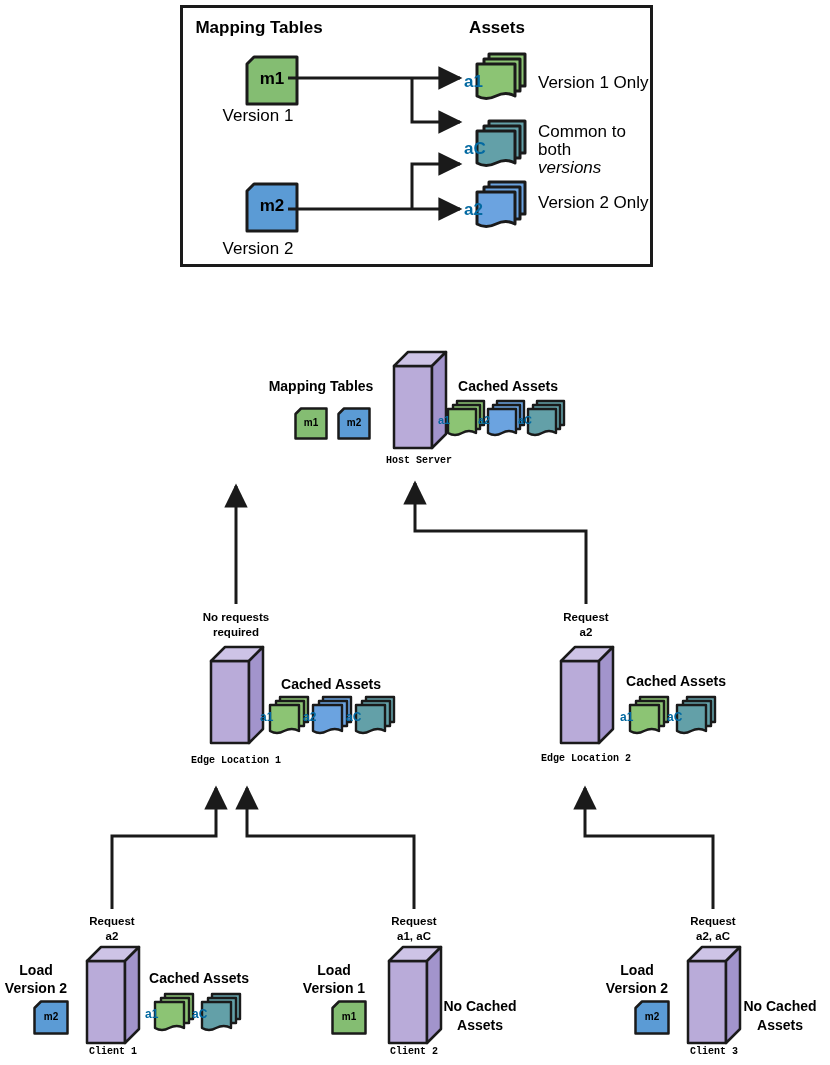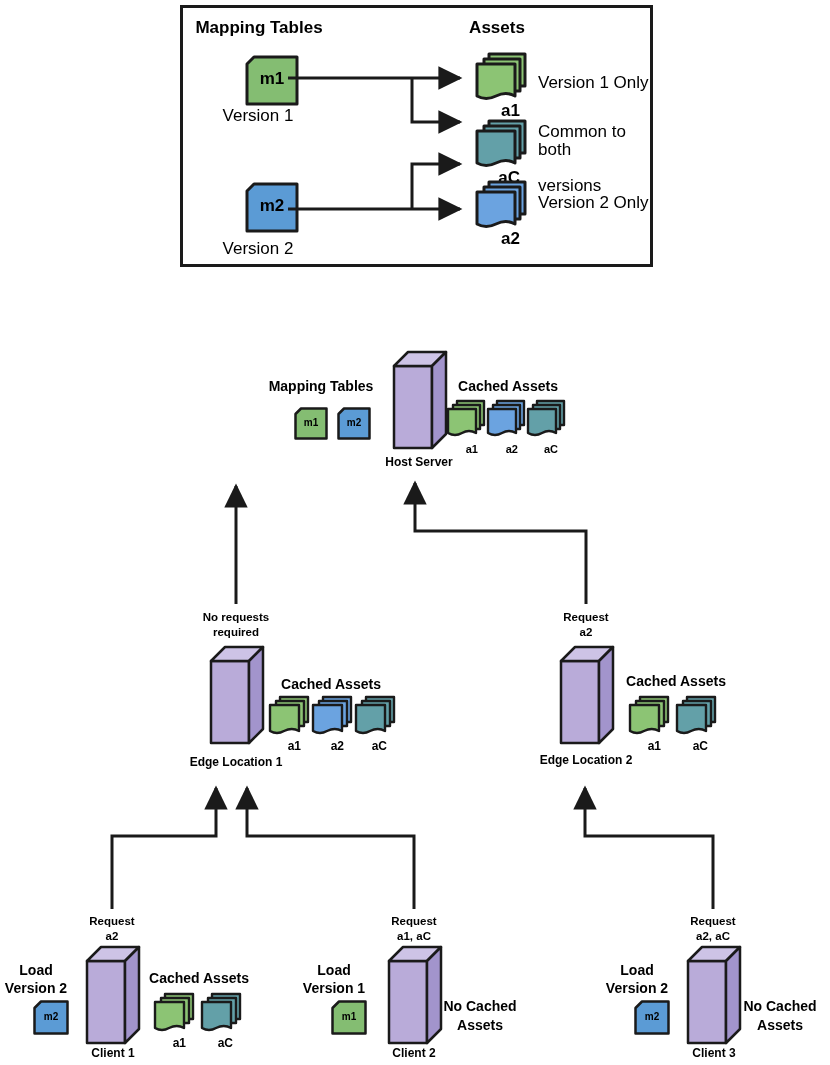--- a/index.html
+++ b/index.html
@@ -15,21 +15,21 @@
     overflow: hidden;
   }
   #stage { position: absolute; left: 0; top: 0; width: 830px; height: 1065px; }
 
   
   .t          { position: absolute; white-space: pre; line-height: 1.18; }
   .hdr-lg     { font-size: 17px; font-weight: bold; }
   .lbl-reg    { font-size: 17px; font-weight: normal; }
   .lbl-bold   { font-size: 14px; font-weight: bold; }
   .lbl-sm     { font-size: 11.5px; font-weight: bold; }
-  .lbl-md     { font-size: 12px; font-weight: bold; }
+  .lbl-md     { font-size: 10px; font-weight: bold; font-family: Liberation Mono, monospace; }
   .ctr        { text-align: center; transform: translateX(-50%); }
 
   
   .panel {
     position: absolute;
     border: 3px solid #1a1a1a;
     background: #ffffff;
   }
 
   
@@ -39,23 +39,22 @@
     position: absolute; left: 0; right: 0;
     text-align: center; font-weight: bold; color: #000;
     pointer-events: none;
   }
 
   
   .stack { position: absolute; }
   .stack svg { position: absolute; left: 0; top: 0; overflow: visible; }
   .stack .slabel {
     position: absolute; left: 0; right: 0;
-    text-align: right; font-weight: bold; color: #000000;
+    text-align: left; font-weight: bold; color: #0369a1;
     pointer-events: none;
-    margin-top: 29px;
   }
 
   
   .server { position: absolute; }
   .server svg { position: absolute; left: 0; top: 0; overflow: visible; }
 
   
   .wires { position: absolute; left: 0; top: 0; width: 830px; height: 1065px; overflow: visible; pointer-events: none; }
 </style>
 </head>
@@ -98,21 +97,21 @@
   <div class="stack" style="left:472px; top:117px; width:58px; height:56px;">
     <svg width="58" height="56" viewBox="0 0 58 56">
       <path d="M17 4 L53 4 L53 36 L45 36 L45 12 L17 12 Z" fill="#63a0a8" stroke="#1a1a1a" stroke-width="3" stroke-linejoin="round"></path>
       <path d="M12 9 L48 9 L48 41 L40 41 L40 17 L12 17 Z" fill="#63a0a8" stroke="#1a1a1a" stroke-width="3" stroke-linejoin="round"></path>
       <path d="M5 14 L43 14 L43 46 Q34 41 24 46 Q14 51 5 46 Z" fill="#63a0a8" stroke="#1a1a1a" stroke-width="3" stroke-linejoin="round"></path>
     </svg>
     <div class="slabel" style="top:22px; left:-8px; right:10px; font-size:17px;">aC</div>
   </div>
   <div class="t lbl-reg" style="left:538px; top:122px;">Common to</div>
   <div class="t lbl-reg" style="left:538px; top:140px;">both</div>
-  <div class="t lbl-reg" style="left:538px; top:176px;">versions</div>
+  <div class="t lbl-reg" style="left:538px; top:158px;font-style:italic;">versions</div>
 
   <div class="stack" style="left:472px; top:178px; width:58px; height:56px;">
     <svg width="58" height="56" viewBox="0 0 58 56">
       <path d="M17 4 L53 4 L53 36 L45 36 L45 12 L17 12 Z" fill="#6ba3e0" stroke="#1a1a1a" stroke-width="3" stroke-linejoin="round"></path>
       <path d="M12 9 L48 9 L48 41 L40 41 L40 17 L12 17 Z" fill="#6ba3e0" stroke="#1a1a1a" stroke-width="3" stroke-linejoin="round"></path>
       <path d="M5 14 L43 14 L43 46 Q34 41 24 46 Q14 51 5 46 Z" fill="#6ba3e0" stroke="#1a1a1a" stroke-width="3" stroke-linejoin="round"></path>
     </svg>
     <div class="slabel" style="top:22px; left:-8px; right:10px; font-size:17px;">a2</div>
   </div>
   <div class="t lbl-reg" style="left:538px; top:193px;">Version 2 Only</div>

